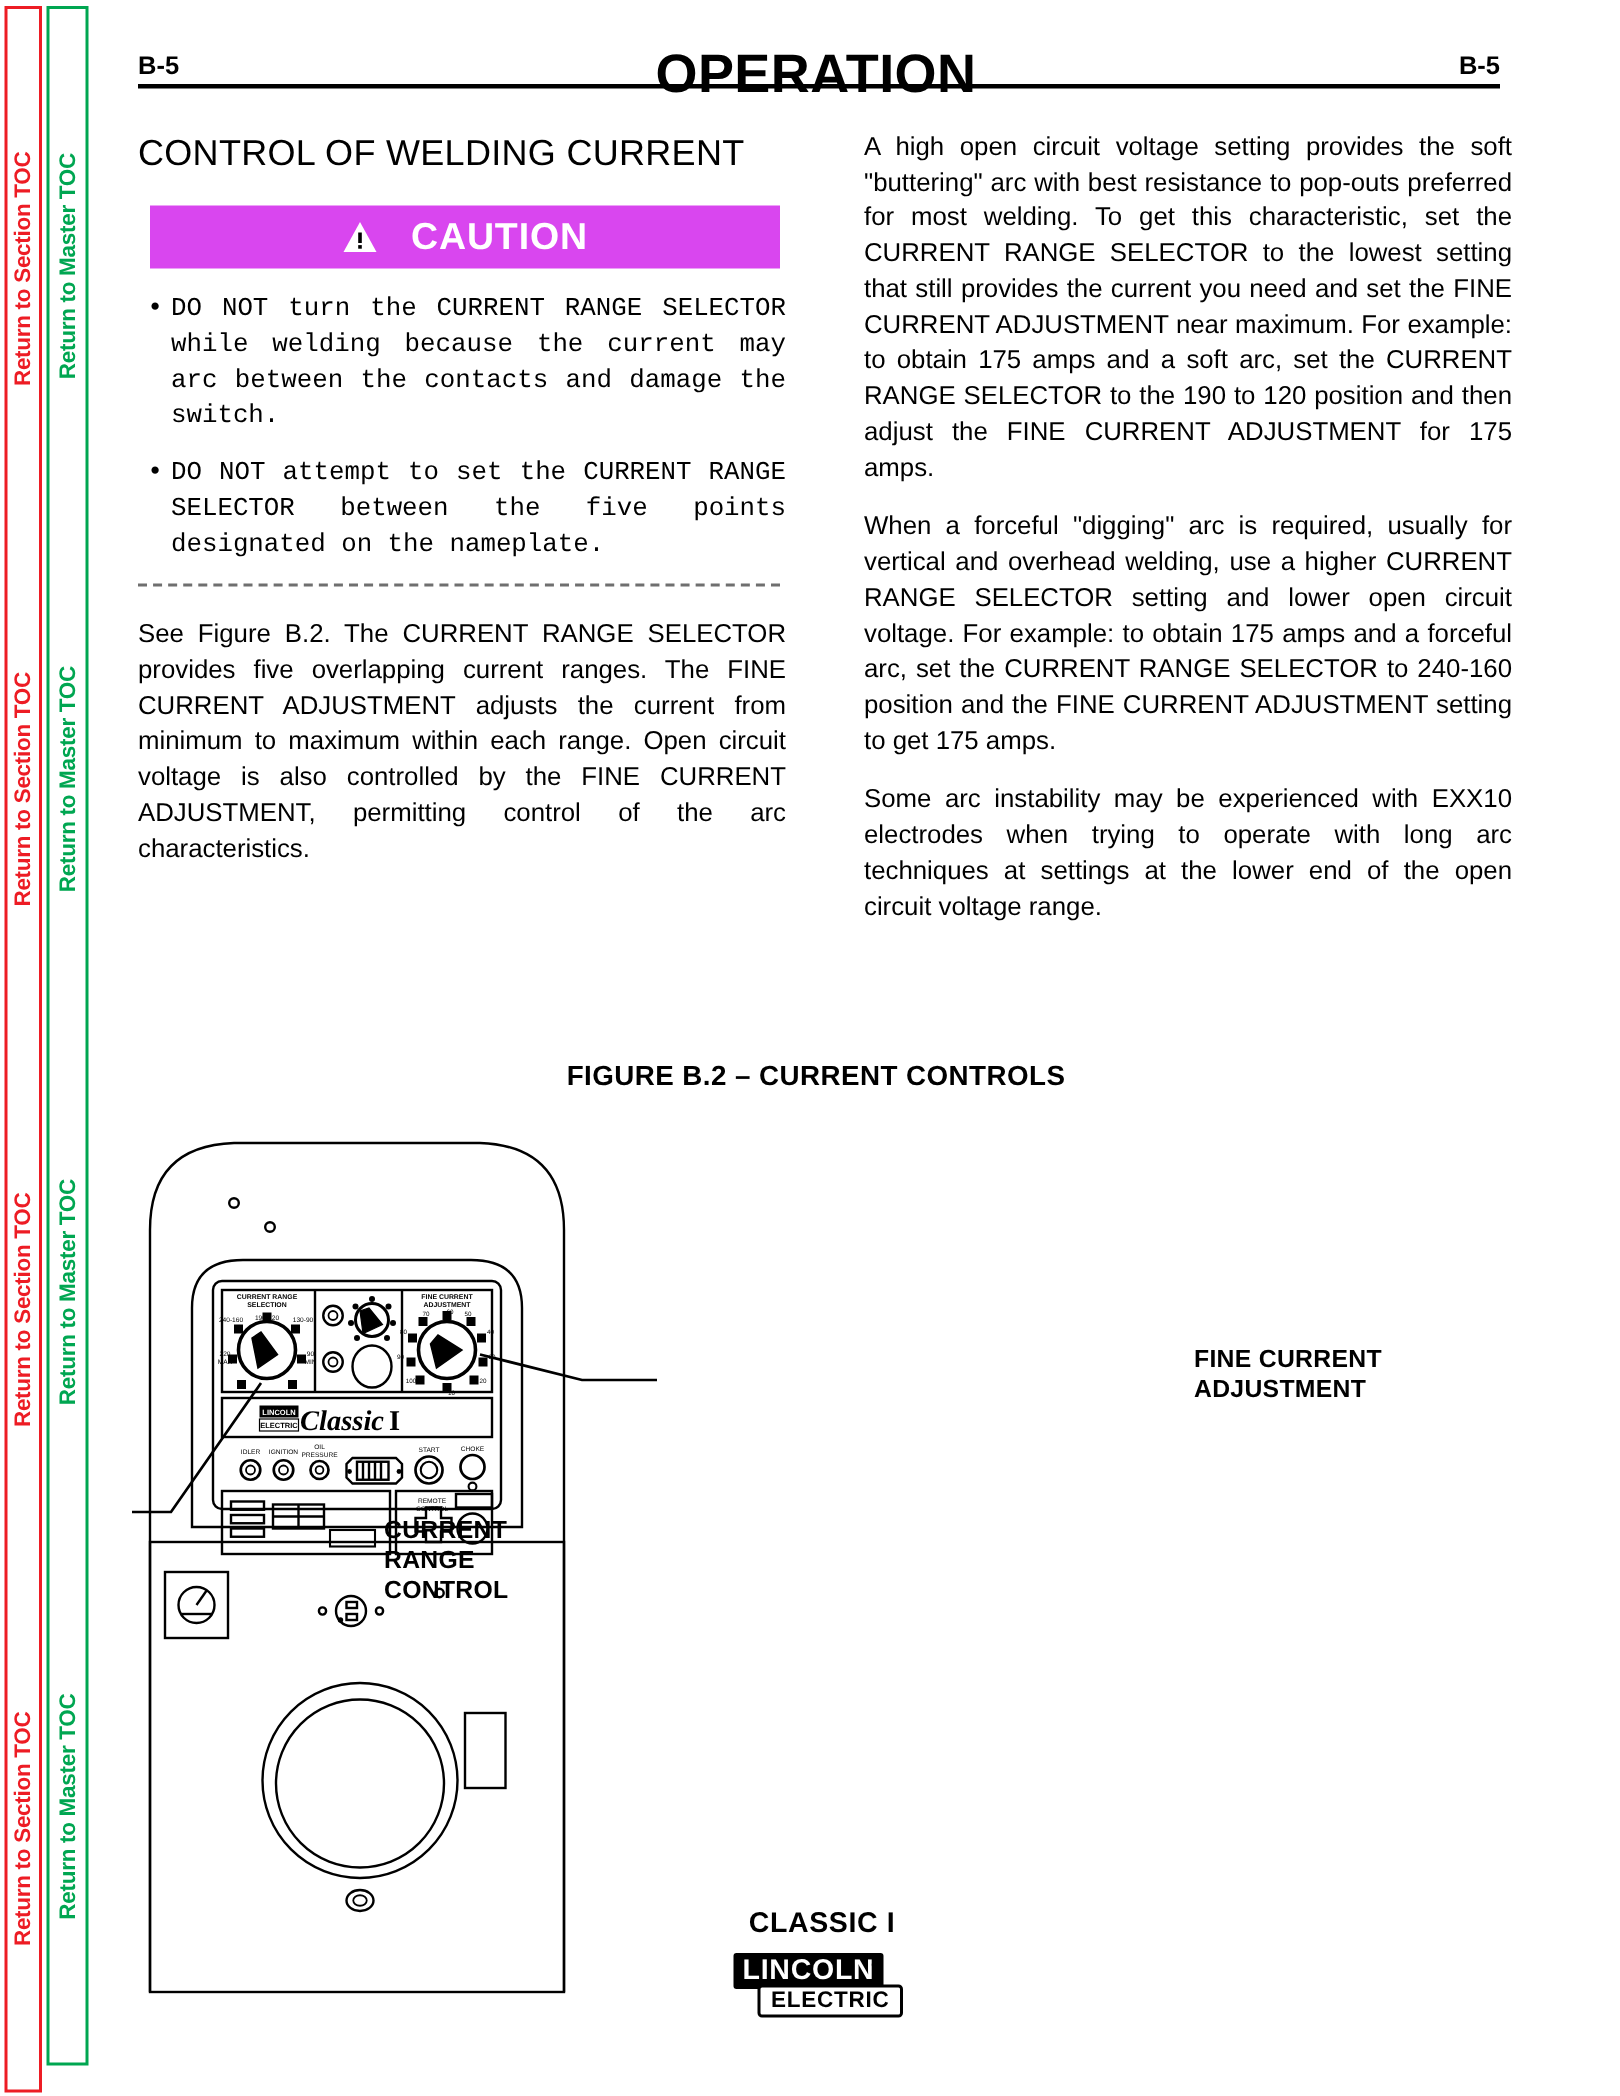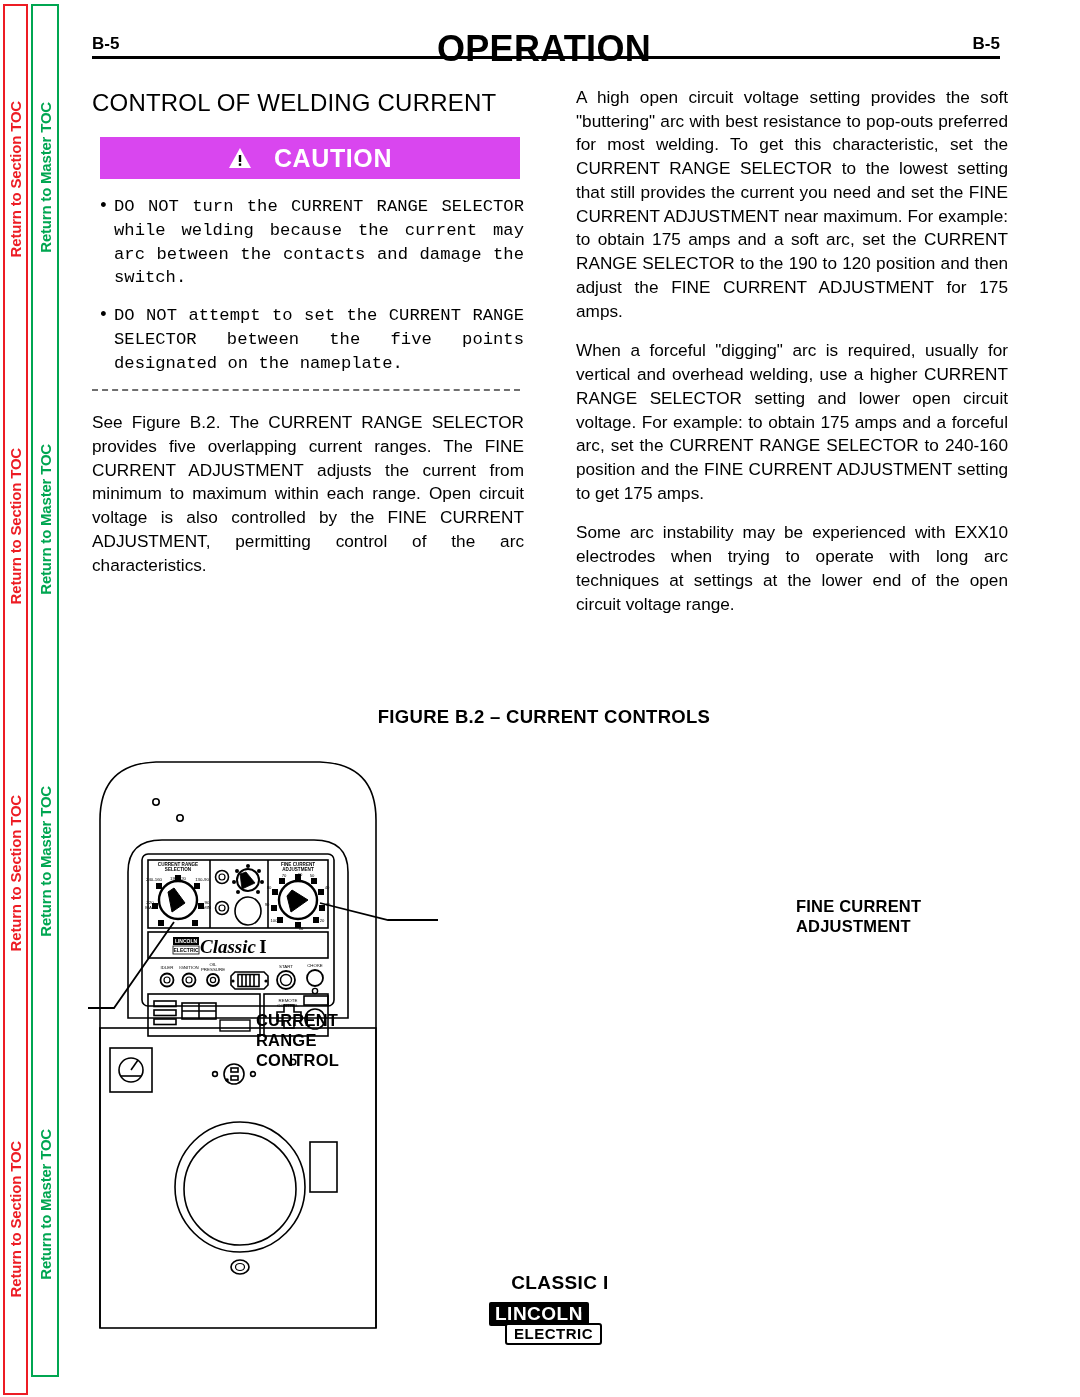--- a/index.html
+++ b/index.html
@@ -182,21 +182,21 @@
     position: absolute;
     left: 0;
     top: 740px;
     width: 912px;
     height: 590px;
   }
   #figure-svg { display: block; }
 
   #figure-caption {
     position: absolute;
-    left: 16px;
+    left: 4px;
     top: 1272px;
     width: 912px;
     text-align: center;
     font-size: 19px;
     font-weight: bold;
     letter-spacing: 0.4px;
   }
 
   
   #logo {

